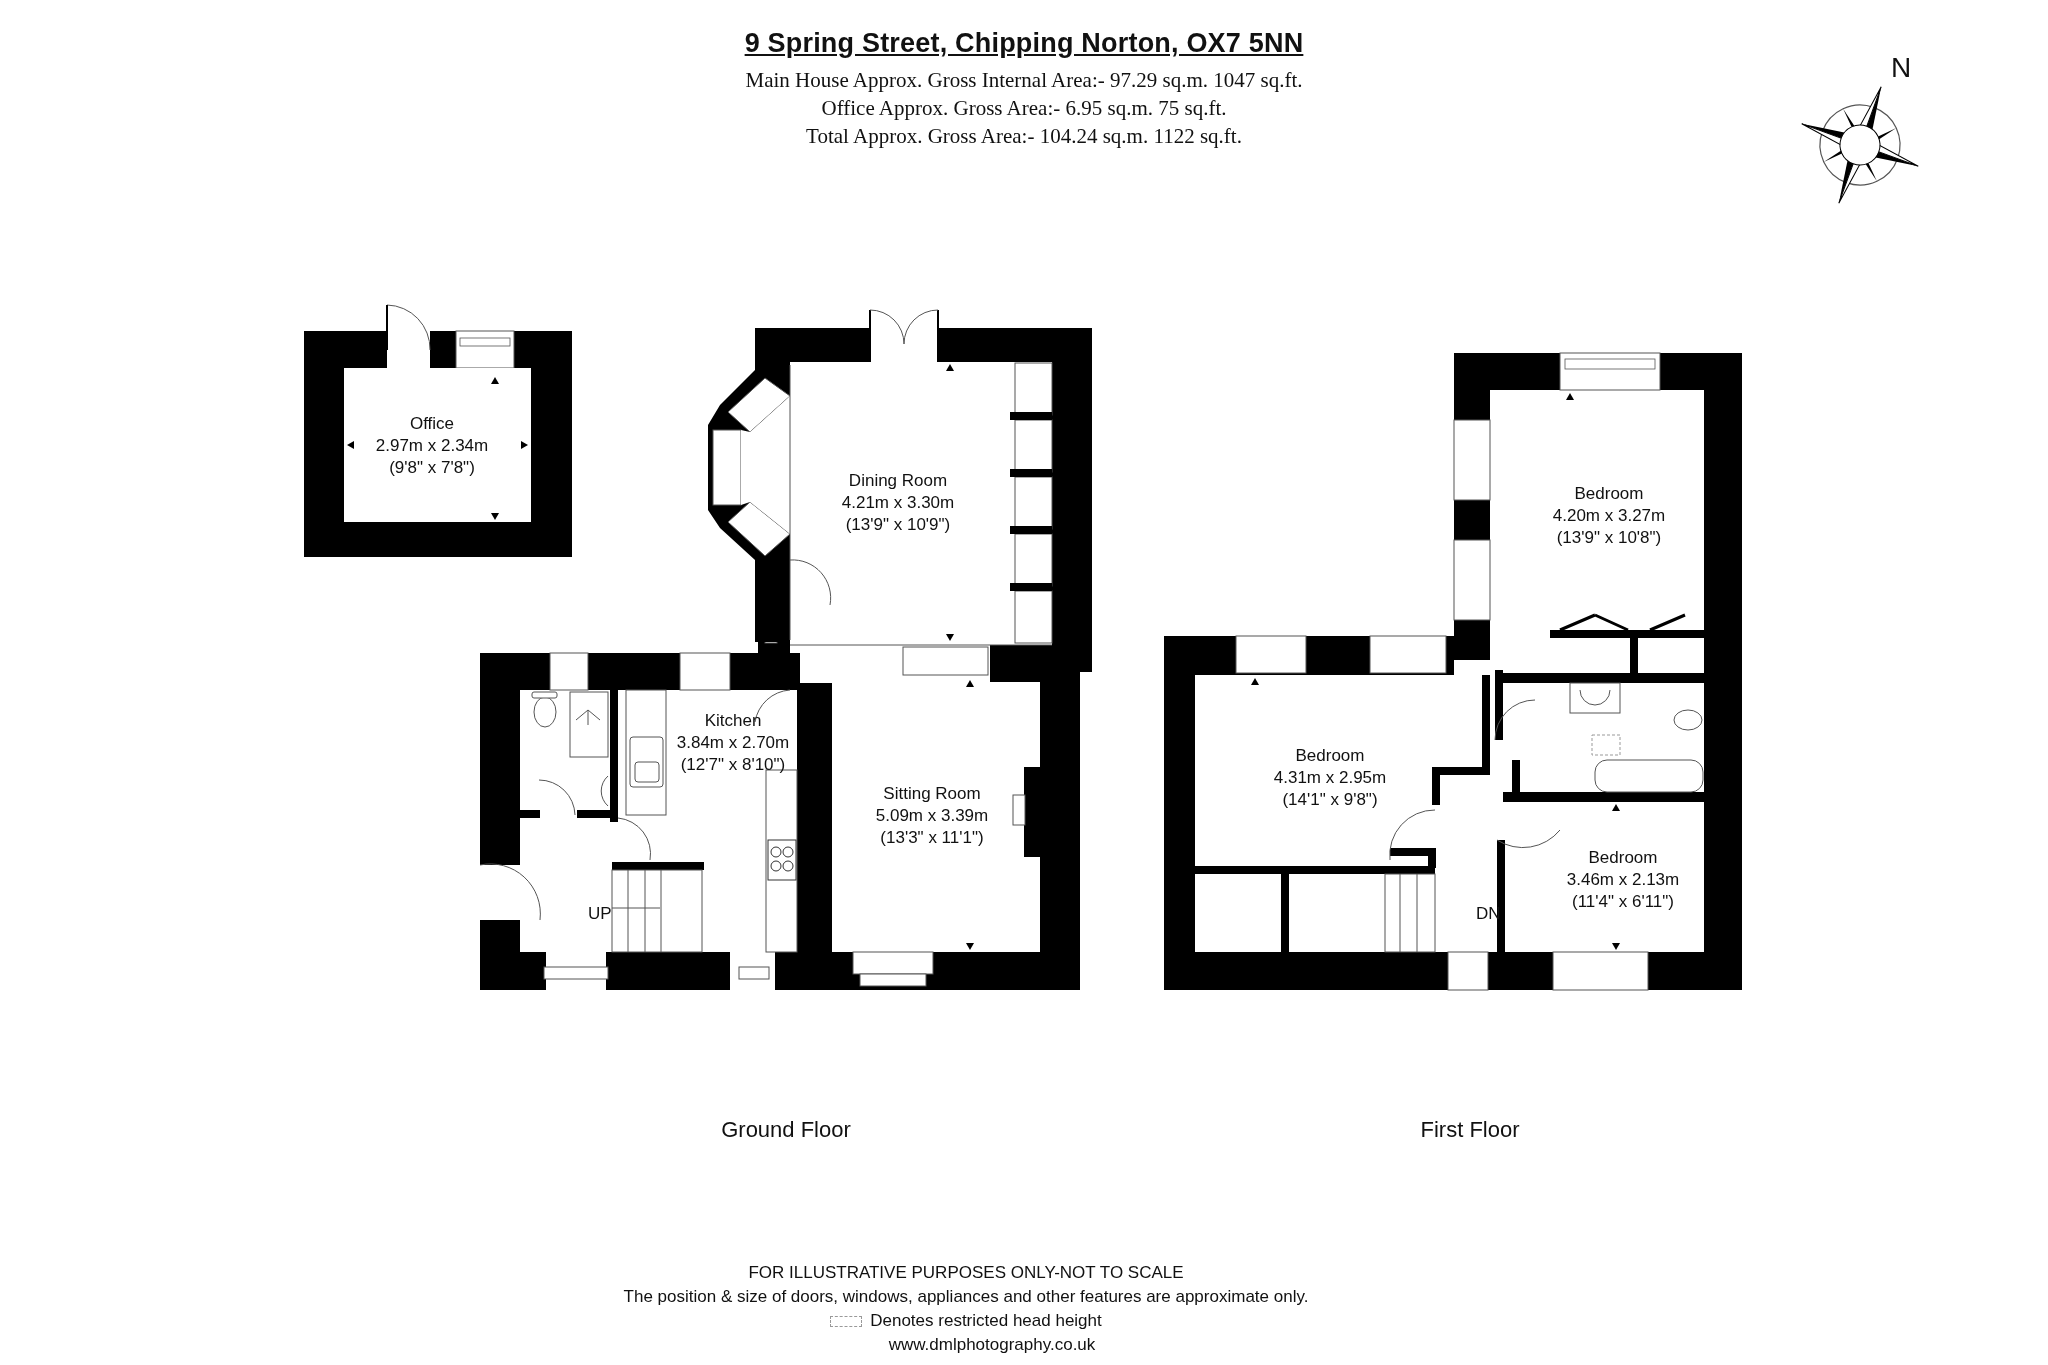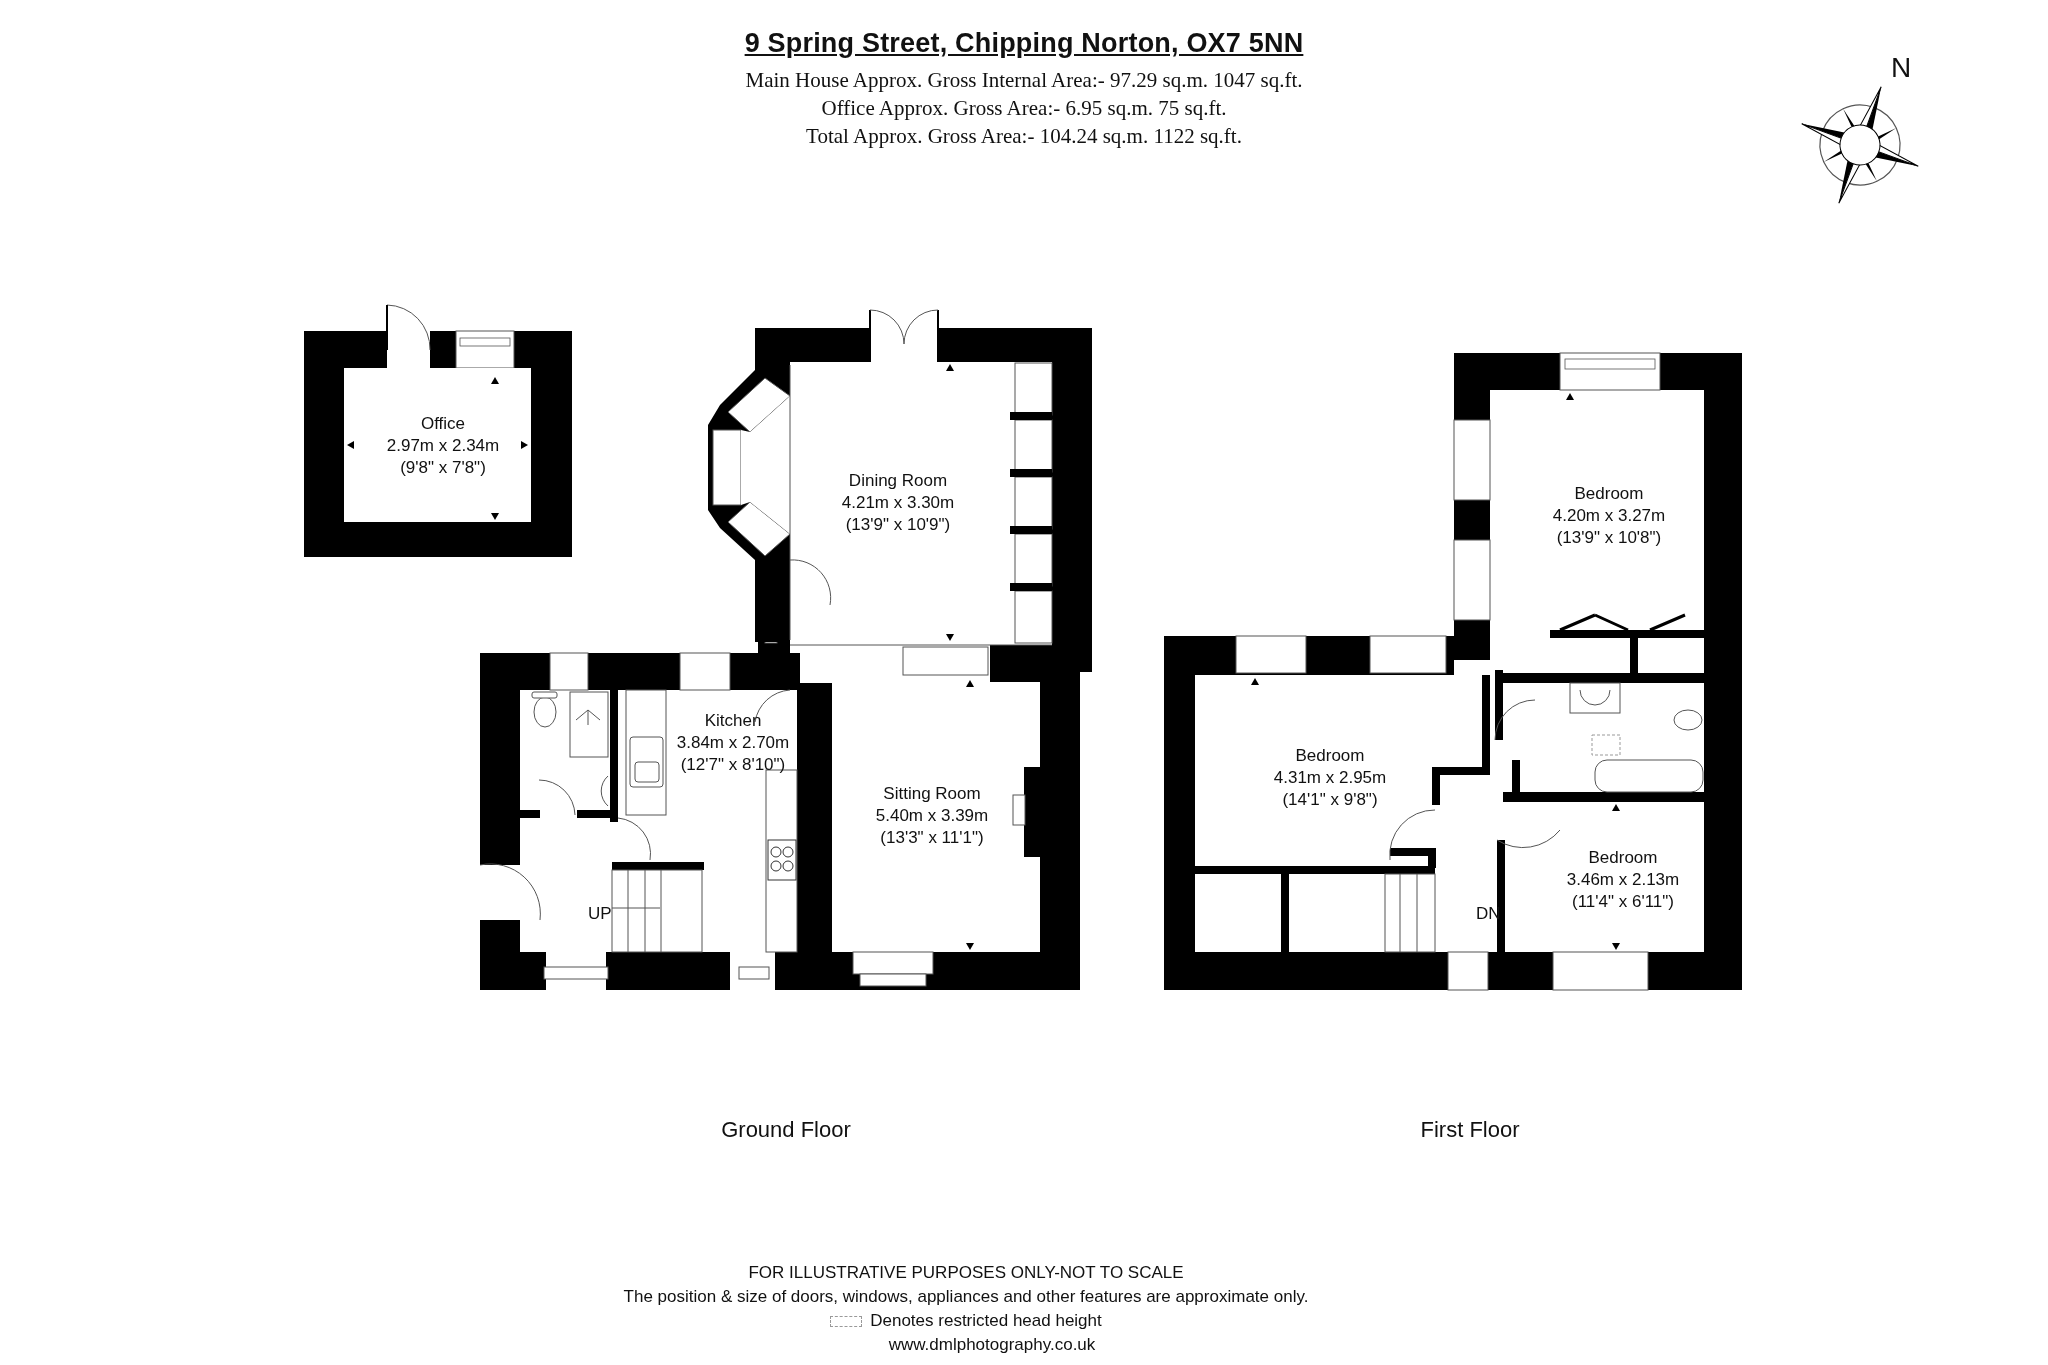--- a/index.html
+++ b/index.html
@@ -203,38 +203,38 @@
       <polygon points="950,641 946,634 954,634"></polygon>
     <polygon points="970,680 966,687 974,687"></polygon>
       <polygon points="970,950 966,943 974,943"></polygon>
     <polygon points="1570,393 1566,400 1574,400"></polygon>
       <polygon points="1255,678 1251,685 1259,685"></polygon>
     <polygon points="1616,804 1612,811 1620,811"></polygon>
       <polygon points="1616,950 1612,943 1620,943"></polygon>
   </g>
 </svg>
 
-<div class="room-label" style="left:443px; top:413px;">
+<div class="room-label" style="left:432px; top:413px;">
   <div>Office</div>
   <div>2.97m x 2.34m</div>
   <div>(9'8" x 7'8")</div>
 </div>
 <div class="room-label" style="left:898px; top:470px;">
   <div>Dining Room</div>
   <div>4.21m x 3.30m</div>
   <div>(13'9" x 10'9")</div>
 </div>
 <div class="room-label" style="left:733px; top:710px;">
   <div>Kitchen</div>
   <div>3.84m x 2.70m</div>
   <div>(12'7" x 8'10")</div>
 </div>
 <div class="room-label" style="left:932px; top:783px;">
   <div>Sitting Room</div>
-  <div>5.40m x 3.39m</div>
+  <div>5.09m x 3.39m</div>
   <div>(13'3" x 11'1")</div>
 </div>
 <div class="stair-label" style="left:588px; top:904px;">UP</div>
 
 <div class="room-label" style="left:1609px; top:483px;">
   <div>Bedroom</div>
   <div>4.20m x 3.27m</div>
   <div>(13'9" x 10'8")</div>
 </div>
 <div class="room-label" style="left:1330px; top:745px;">

